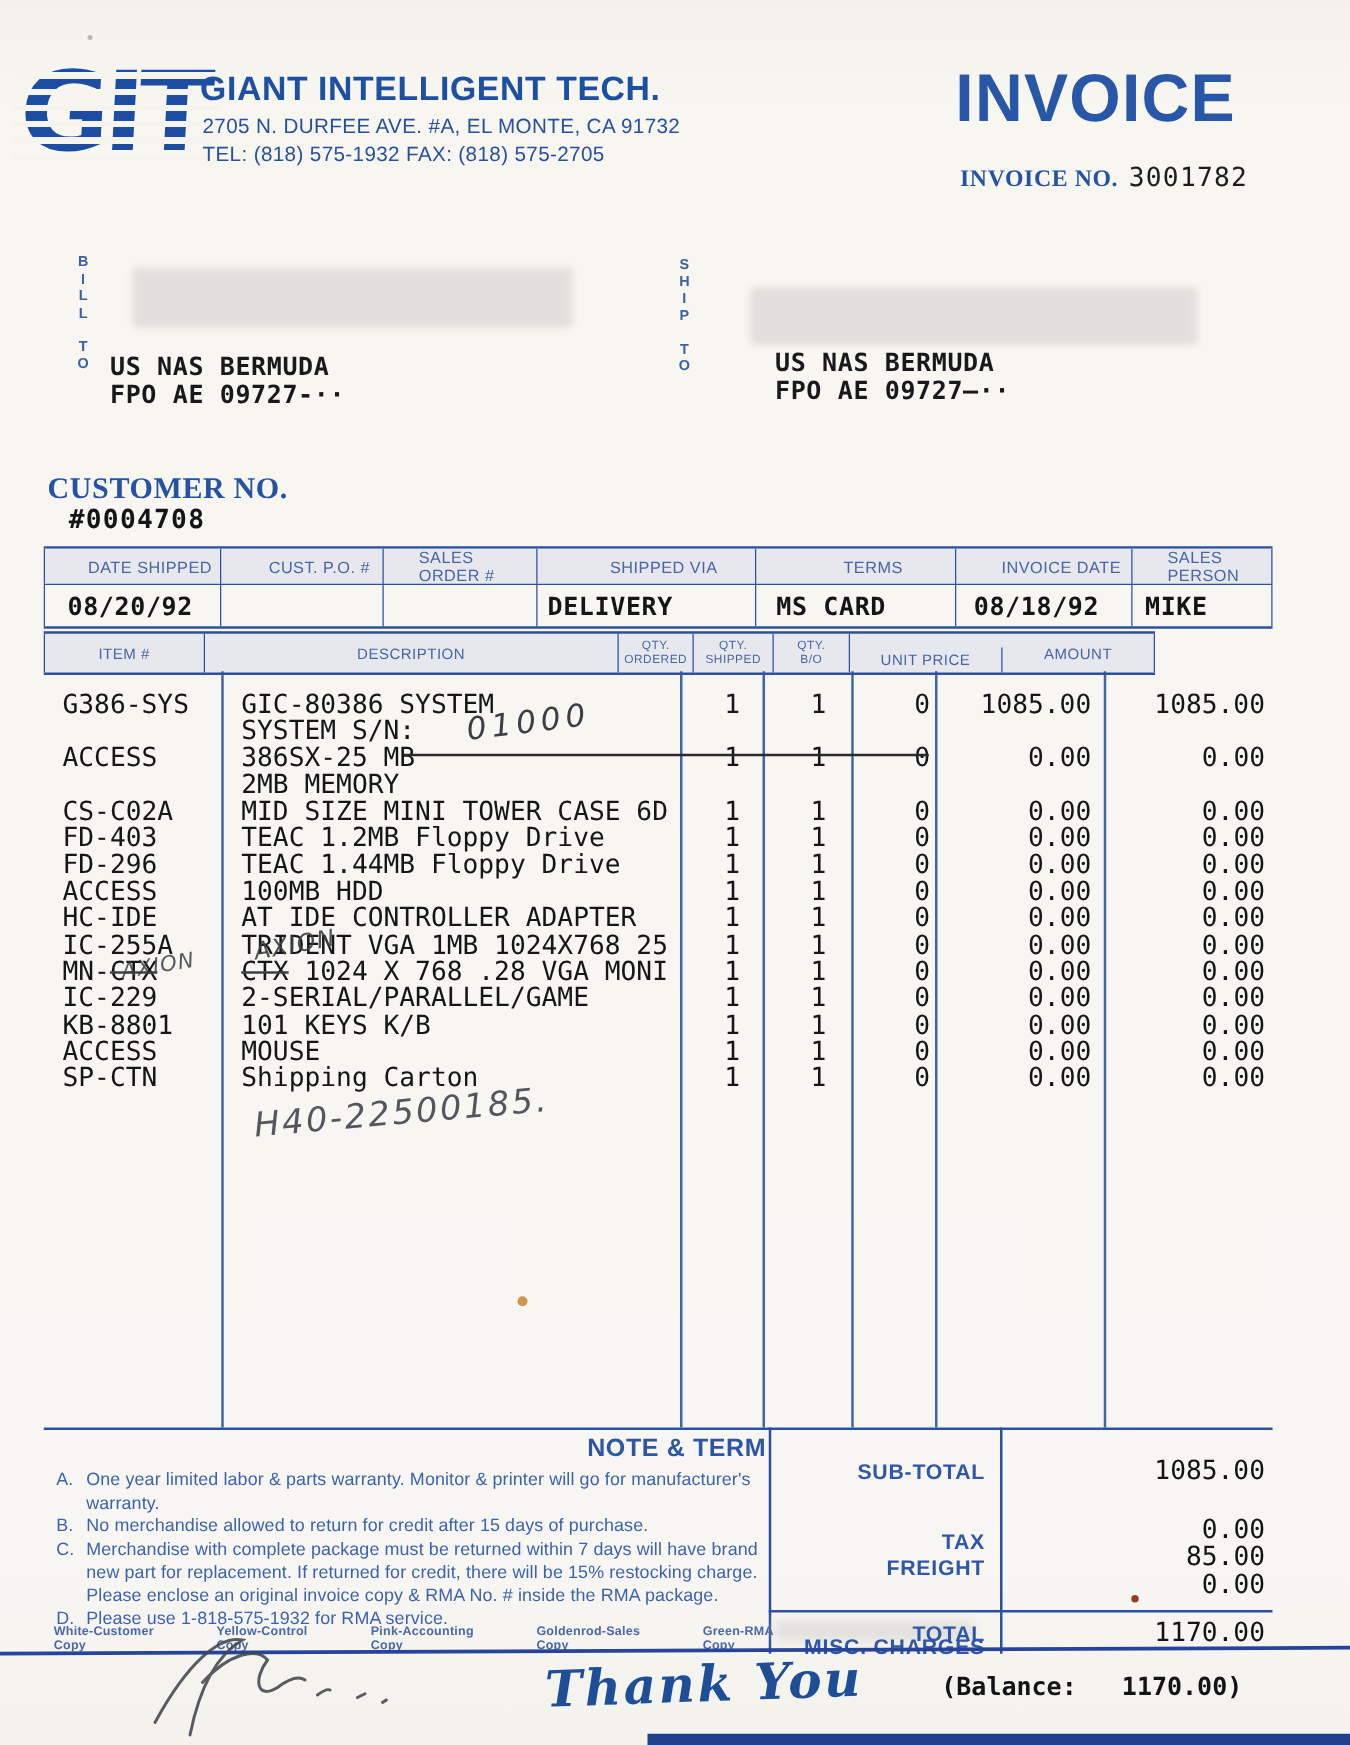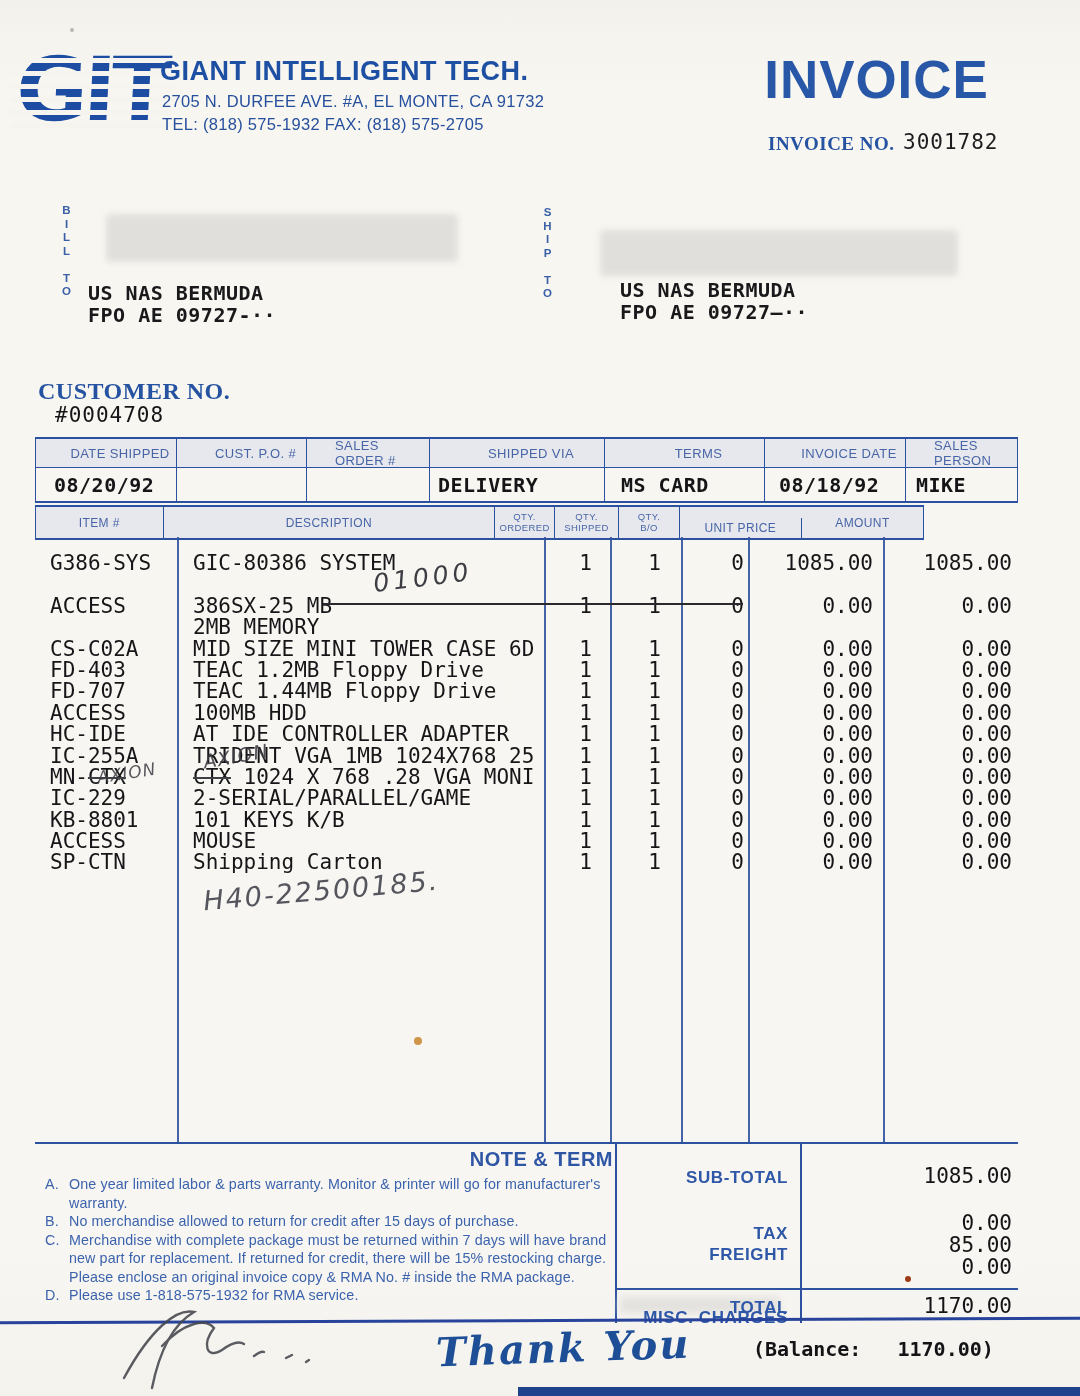--- a/index.html
+++ b/index.html
@@ -19,21 +19,21 @@
   .inv-no-label{left:768px;top:133px;font-family:"Liberation Serif",serif;font-weight:700;font-size:19px;color:#2553a2;letter-spacing:0.5px;}
   .inv-no-value{left:903px;top:130px;font-family:"DejaVu Sans Mono",monospace;font-size:21px;color:#1d1d1f;letter-spacing:1px;}
 
   
   .vlabel{font-size:11.5px;font-weight:700;color:#3a60a7;line-height:13.5px;letter-spacing:1px;white-space:pre-line;text-align:center;width:14px;}
   .addr-line{font-family:"DejaVu Sans Mono",monospace;font-size:20px;font-weight:600;color:#19191b;letter-spacing:0.5px;}
   .redact{background:#dddcd8;filter:blur(3px);opacity:0.85;border-radius:3px;}
 
   
   .cust-label{left:38px;top:378px;font-family:"Liberation Serif",serif;font-weight:700;font-size:24px;color:#2553a2;letter-spacing:0.5px;}
-  .cust-no{left:55px;top:403px;font-family:"DejaVu Sans Mono",monospace;font-size:21px;font-weight:400;color:#151517;letter-spacing:1px;}
+  .cust-no{left:55px;top:403px;font-family:"DejaVu Sans Mono",monospace;font-size:21px;font-weight:700;color:#151517;letter-spacing:1px;}
 
   
   .info-table{left:35px;top:437px;width:983px;border-top:2px solid #2c51a0;border-bottom:2px solid #2c51a0;}
   .info-row{display:flex;width:983px;}
   .info-row.hdr{background:#e7e8ee;border-bottom:1.5px solid #2c51a0;height:28px;}
   .info-row.val{height:33px;background:transparent;}
   .info-cell{border-right:1.5px solid #2c51a0;box-sizing:border-box;display:flex;align-items:center;justify-content:center;
              font-size:13px;color:#4765a6;letter-spacing:0.4px;padding-left:28px;}
   .info-row .info-cell:first-child{border-left:1.5px solid #2c51a0;}
   .info-row.val .info-cell{justify-content:flex-start;font-family:"DejaVu Sans Mono",monospace;font-size:20px;
@@ -185,20 +185,21 @@
           <div class="c ci">G386-SYS</div>
           <div class="c cd">GIC-80386 SYSTEM</div>
           <div class="c cq1">1</div>
           <div class="c cq2">1</div>
           <div class="c cq3">0</div>
           <div class="c cp">1085.00</div>
           <div class="c ca">1085.00</div>
         </div>
         <div class="irow">
           <div class="c ci"></div>
+          <div class="c cd">SYSTEM S/N:</div>
           <div class="c cq1"></div>
           <div class="c cq2"></div>
           <div class="c cq3"></div>
           <div class="c cp"></div>
           <div class="c ca"></div>
         </div>
         <div class="irow">
           <div class="c ci">ACCESS</div>
           <div class="c cd">386SX-25 MB</div>
           <div class="c cq1">1</div>
@@ -228,21 +229,21 @@
         <div class="irow">
           <div class="c ci">FD-403</div>
           <div class="c cd">TEAC 1.2MB Floppy Drive</div>
           <div class="c cq1">1</div>
           <div class="c cq2">1</div>
           <div class="c cq3">0</div>
           <div class="c cp">0.00</div>
           <div class="c ca">0.00</div>
         </div>
         <div class="irow">
-          <div class="c ci">FD-707</div>
+          <div class="c ci">FD-296</div>
           <div class="c cd">TEAC 1.44MB Floppy Drive</div>
           <div class="c cq1">1</div>
           <div class="c cq2">1</div>
           <div class="c cq3">0</div>
           <div class="c cp">0.00</div>
           <div class="c ca">0.00</div>
         </div>
         <div class="irow">
           <div class="c ci">ACCESS</div>
           <div class="c cd">100MB HDD</div>
@@ -354,20 +355,27 @@
     <div class="note-item">
       <span class="note-k">C.</span>
       <span class="note-t">Merchandise with complete package must be returned within 7 days will have brand new part for replacement. If returned for credit, there will be 15% restocking charge. Please enclose an original invoice copy &amp; RMA No. # inside the RMA package.</span>
     </div>
     <div class="note-item">
       <span class="note-k">D.</span>
       <span class="note-t">Please use 1-818-575-1932 for RMA service.</span>
     </div>
   </div>
 
+  <div class="abs copies">
+    <span>White-Customer Copy</span>
+    <span>Yellow-Control Copy</span>
+    <span>Pink-Accounting Copy</span>
+    <span>Goldenrod-Sales Copy</span>
+    <span>Green-RMA Copy</span>
+  </div>
 
   <div class="abs thickline"></div>
 
   <svg class="abs" style="left:110px;top:1300px;" width="290" height="96" viewBox="0 0 290 96">
     <g fill="none" stroke="#45474d" stroke-width="2.4" stroke-linecap="round" opacity="0.88">
       <path d="M14,78 C40,30 66,8 84,12 C60,26 48,58 42,88"></path>
       <path d="M52,46 C74,22 96,18 104,28 C92,44 96,60 112,50 C120,44 128,40 134,44"></path>
       <path d="M144,56 c4,-3 8,-5 10,-4"></path>
       <path d="M176,58 l6,-3"></path>
       <path d="M196,62 l3,-2"></path>

